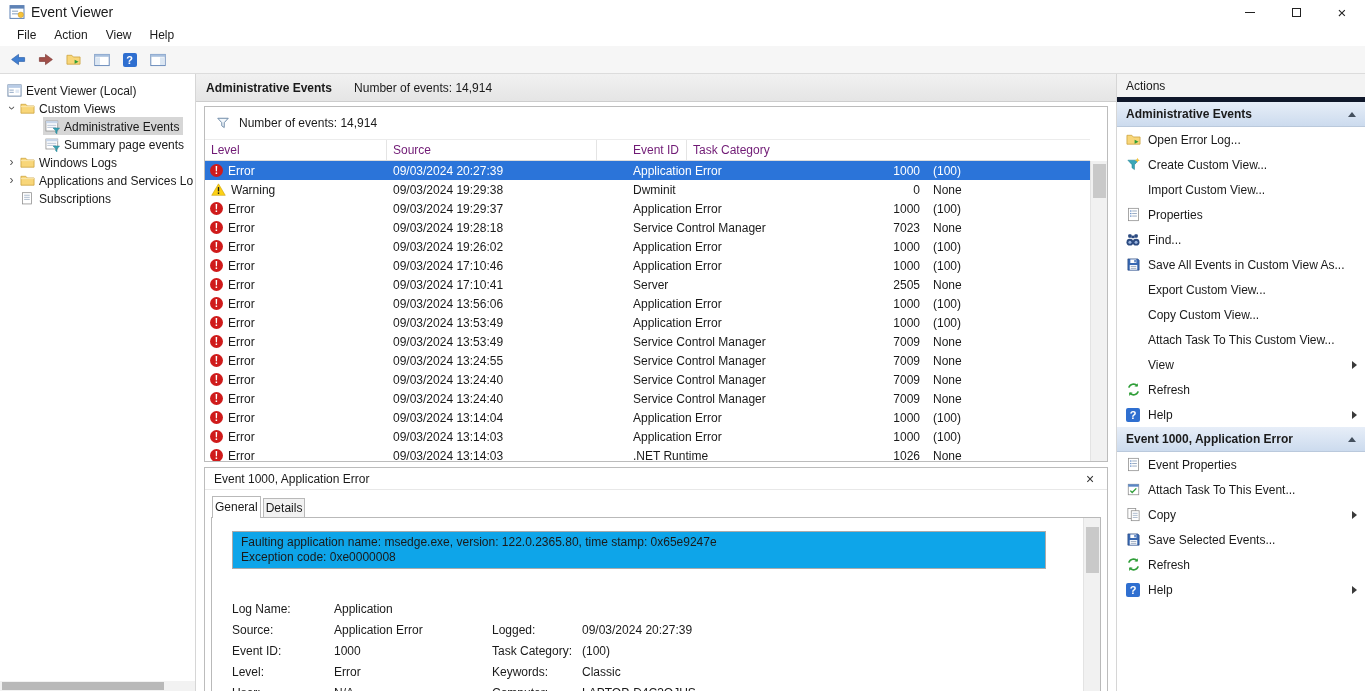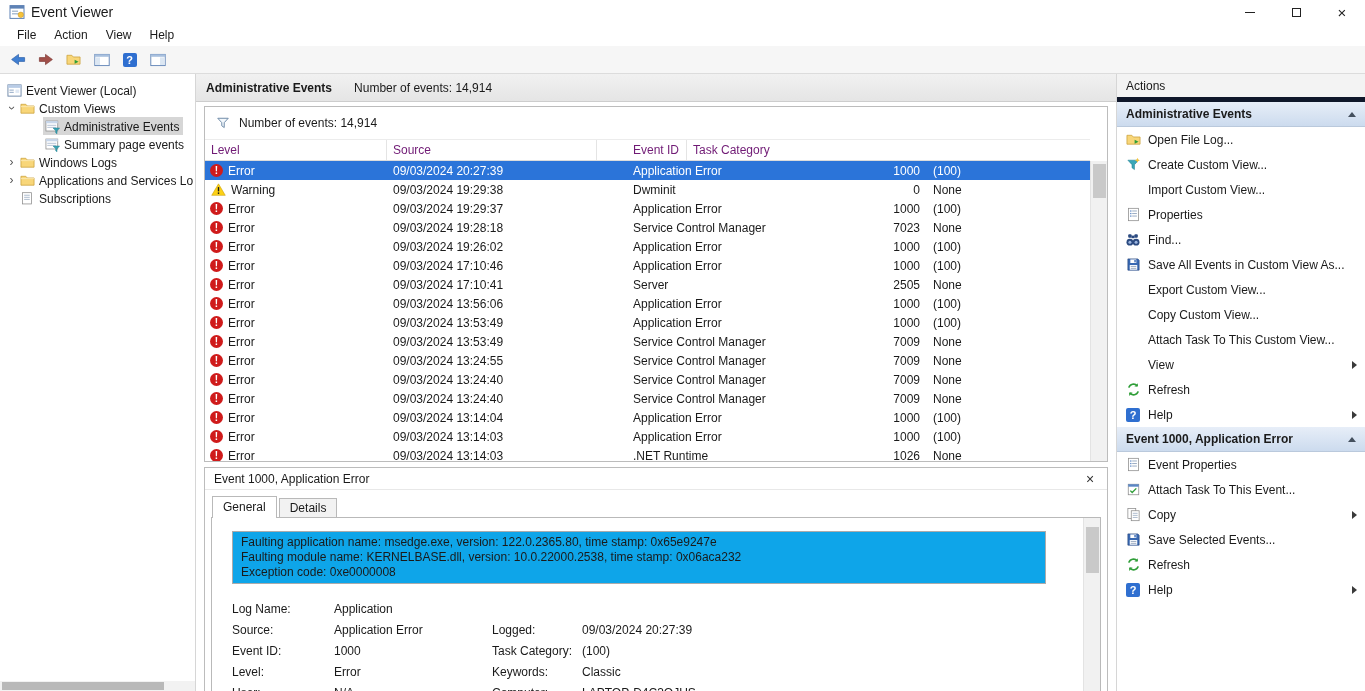--- a/index.html
+++ b/index.html
@@ -62,21 +62,21 @@
 .ic-err{width:13px;height:13px;flex:0 0 13px;border-radius:50%;background:var(--error-red,#cf1b1b);color:#fff;font-weight:bold;font-size:10px;display:flex;align-items:center;justify-content:center}
 .vscroll{position:absolute;top:54px;right:0;bottom:0;width:17px;background:#f1f1f1;border-left:1px solid #e3e3e3}
 .vthumb{position:absolute;left:2px;width:13px;background:#c9c9c9}
 .vscroll .vthumb{top:3px;height:34px}
 
 
 .detail-frame{flex:0 0 240px;height:240px;margin:5px 8px 0;border:1px solid #bcbcbc;background:#fff;position:relative}
 .detail-header{height:22px;display:flex;align-items:center;padding:0 9px;border-bottom:1px solid #e8e8e8}
 .detail-close{margin-left:auto;font-size:14px;color:#333;width:16px;text-align:center}
 .tabs{height:22px;margin-top:5px;display:flex;align-items:flex-end;padding-left:7px;position:relative;z-index:2}
-.tab{height:19px;padding:0 10px;display:flex;align-items:center;background:#f2f2f2;border:1px solid #b9b9b9;border-bottom:none;margin-right:2px}
+.tab{height:19px;padding:0 2px;display:flex;align-items:center;background:#f2f2f2;border:1px solid #b9b9b9;border-bottom:none;margin-right:2px}
 .tab.active{height:22px;background:#fff;margin-bottom:-1px;padding-bottom:1px}
 .tab-content{position:relative;margin:0 6px;height:191px;border:1px solid #b9b9b9;background:#fff}
 .msg-box{position:absolute;left:20px;top:13px;width:814px;border:1px solid #ababab;padding:3px 8px;line-height:15px;background:#0ea5e9}
 .fields{position:absolute;left:20px;top:84px;display:grid;grid-template-columns:102px 158px 90px 1fr;grid-auto-rows:21px}
 .dvscroll{position:absolute;top:0;right:0;bottom:0;width:17px;background:#f1f1f1;border-left:1px solid #e3e3e3}
 .dvscroll .vthumb{top:9px;height:46px}
 
 
 .actions-panel{width:249px;flex:0 0 249px;border-left:1px solid #d6d6d6;background:#fff;display:flex;flex-direction:column;overflow:hidden}
 .actions-title{height:28px;flex:0 0 28px;display:flex;align-items:center;padding-left:9px;font-weight:normal;background:#f3f3f3;border-bottom:5px solid #0f172a}
@@ -469,21 +469,20 @@
           <span>Event 1000, Application Error</span>
           <span class="detail-close">×</span>
         </div>
         <div class="tabs" id="tabs">
             <div class="tab active">General</div>
             <div class="tab">Details</div>
           </div>
         <div class="tab-content">
           <div class="msg-box" id="msg-box">
               <div class="msg-line">Faulting application name: msedge.exe, version: 122.0.2365.80, time stamp: 0x65e9247e</div>
-              <div class="msg-line">Faulting module name: KERNELBASE.dll, version: 10.0.22000.2538, time stamp: 0x06aca232</div>
               <div class="msg-line">Exception code: 0xe0000008</div>
             </div>
           <div class="fields" id="fields">
               <div class="f-label">Log Name:</div>
               <div class="f-value">Application</div>
               <div class="f-label"></div>
               <div class="f-value"></div>
               <div class="f-label">Source:</div>
               <div class="f-value">Application Error</div>
               <div class="f-label">Logged:</div>
@@ -515,21 +514,21 @@
             <span>Administrative Events</span>
             <span class="collapse-arrow"></span>
           </div>
           <div class="action-item">
             <span class="ai-ico">
               <svg width="15" height="15" viewBox="0 0 16 16">
                 <path d="M1 3.5h5.2L7.8 5.3H15V13H1z" fill="#f8d679" stroke="#c9a03a" stroke-width="0.8"></path>
                 <path d="M9.2 8.2l4.2 2.2-4.2 2.2z" fill="#2f9e38"></path>
               </svg>
             </span>
-            <span class="ai-label">Open File Log...</span>
+            <span class="ai-label">Open Error Log...</span>
           </div>
           <div class="action-item">
             <span class="ai-ico">
               <svg width="15" height="15" viewBox="0 0 16 16">
                 <path d="M2 3.4h11.4L9 8.2v5.2l-2.6-1.9V8.2z" fill="#3aa7b8" stroke="#1f8190" stroke-width="0.6"></path>
                 <path d="M12.2 0.8l0.8 1.9 1.9 0.8-1.9 0.8-0.8 1.9-0.8-1.9-1.9-0.8 1.9-0.8z" fill="#f6c33a"></path>
               </svg>
             </span>
             <span class="ai-label">Create Custom View...</span>
           </div>

